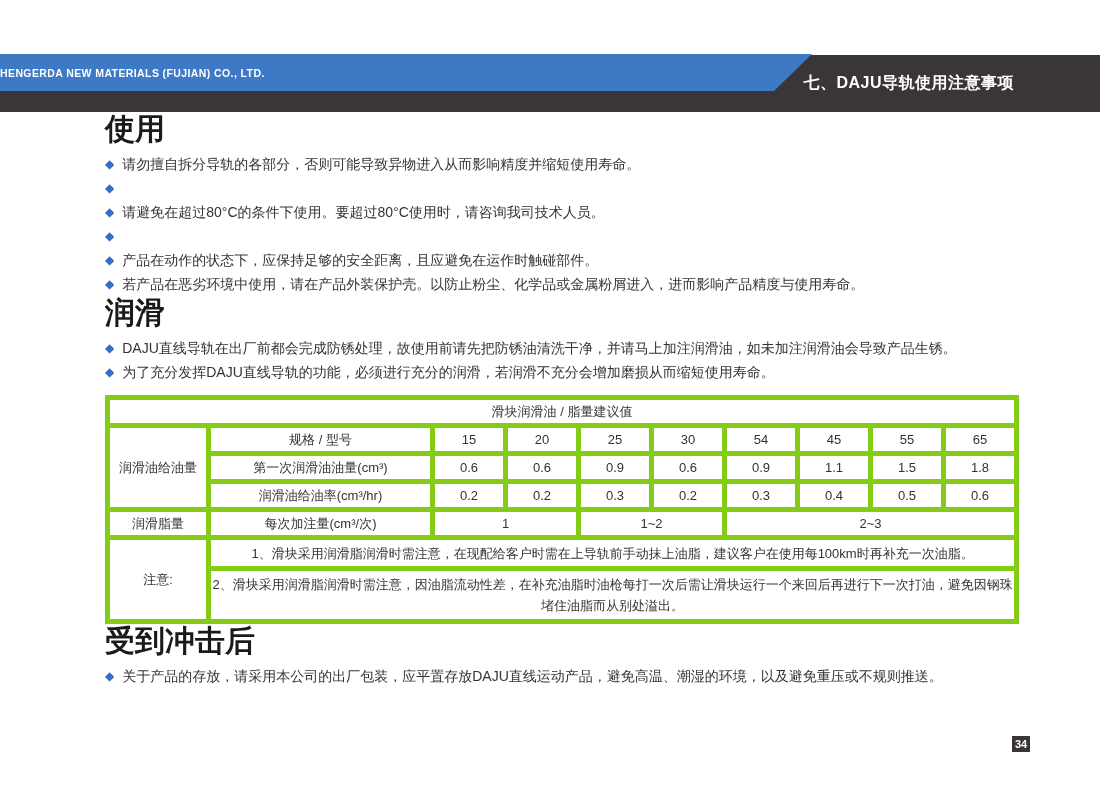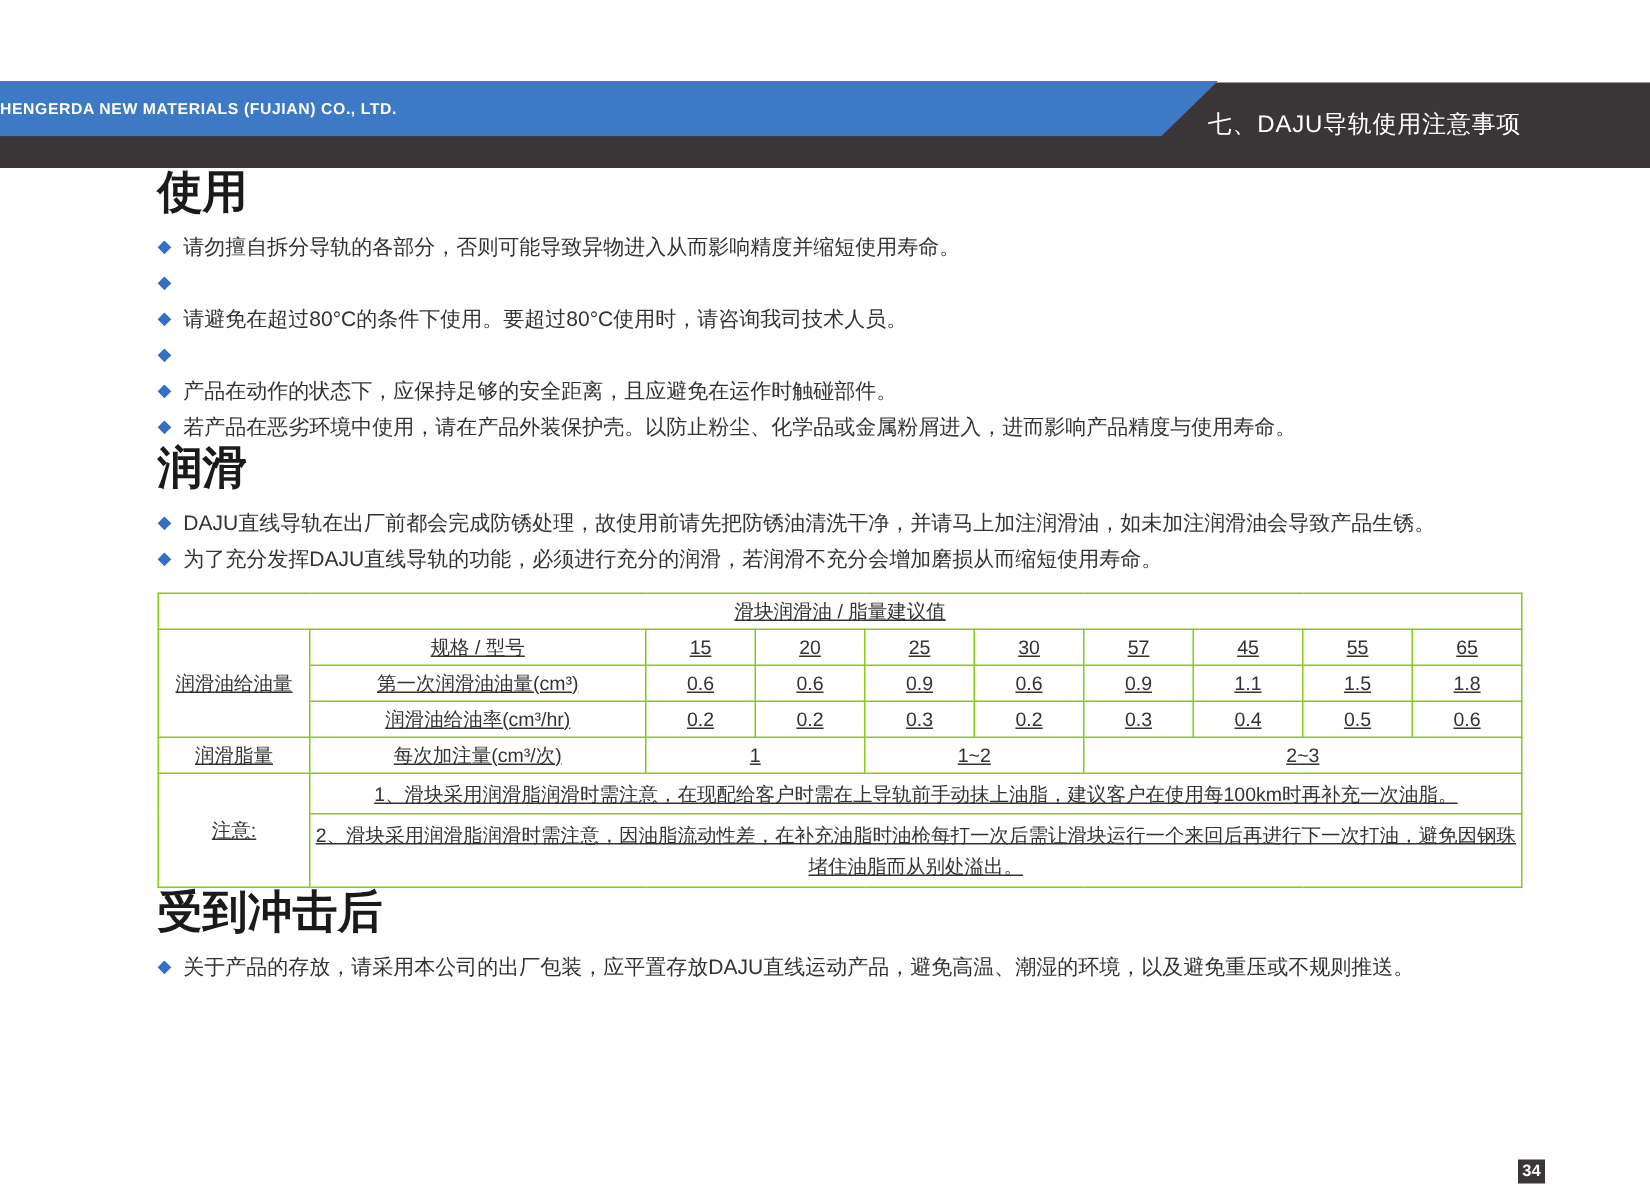--- a/index.html
+++ b/index.html
@@ -6,50 +6,50 @@
   body{
     width:1100px;height:802px;background:#ffffff;position:relative;overflow:hidden;
     font-family:"Liberation Sans","DejaVu Sans",sans-serif;color:#333;
   }
   
   .header{position:absolute;top:0;left:0;width:1100px;height:112px;}
   .header-dark{
     position:absolute;top:55px;left:0;width:1100px;height:57px;background:#3a3536;
     display:flex;align-items:center;justify-content:flex-end;padding-right:86px;box-sizing:border-box;
   }
-  .header-title{color:#ffffff;font-weight:normal;font-size:16px;letter-spacing:0.5px;}
+  .header-title{color:#ffffff;font-weight:bold;font-size:16px;letter-spacing:0.5px;}
   .header-blue{
     position:absolute;top:54px;left:0;width:812px;height:37px;background:#3d79c4;
     clip-path:polygon(0 0,100% 0,calc(100% - 38px) 100%,0 100%);
     display:flex;align-items:center;
   }
   .company{color:#ffffff;font-weight:bold;font-size:10.5px;letter-spacing:0.4px;}
   
   .content{position:absolute;top:112px;left:105px;width:910px;}
   h2.sec{font-size:30px;line-height:33px;font-weight:bold;color:#1a1a1a;margin:0;font-family:"Liberation Sans","DejaVu Sans",sans-serif;}
   .sec-usage{margin-top:28px;}
   .sec-lube{margin-top:22px;}
   .sec-store{margin-top:24px;}
   .blist{margin-top:7px;}
   .bullet{display:flex;align-items:flex-start;line-height:24px;font-size:14px;color:#333;}
   .diamond{color:#336fc6;font-size:12px;margin-right:8px;flex:none;line-height:24px;}
   
   table.lube-table{
     border-collapse:collapse;table-layout:fixed;width:910px;margin-top:11px;
     font-size:13px;color:#333;
   }
-  table.lube-table td{border:1px solid #84cc16;text-align:center;padding:0;overflow:hidden;text-decoration:underline;}
+  table.lube-table td{border:5px solid #84cc16;text-align:center;padding:0;overflow:hidden;}
   col.c-lab{width:101px;} col.c-sub{width:224px;} col.c-num{width:73px;}
   tr.r-std td{height:23px;}
   tr.r-note1 td{height:26px;}
   tr.r-note2 td{height:48px;}
   td.note{text-align:left;padding:2px 8px;line-height:21px;}
   
   .page-badge{
-    position:absolute;left:1012px;top:773px;width:18px;height:16px;background:#3a3536;
+    position:absolute;left:1012px;top:736px;width:18px;height:16px;background:#3a3536;
     color:#fff;font-size:11px;font-weight:bold;display:flex;align-items:center;justify-content:center;
   }
 </style>
 </head>
 <body>
 
 <div class="header">
   <div class="header-dark">
     <span class="header-title">七、DAJU导轨使用注意事项</span>
   </div>
@@ -115,21 +115,21 @@
       <tr class="r-std">
         <td colspan="10">滑块润滑油 / 脂量建议值</td>
       </tr>
       <tr class="r-std">
         <td rowspan="3">润滑油给油量</td>
         <td>规格 / 型号</td>
         <td>15</td>
         <td>20</td>
         <td>25</td>
         <td>30</td>
-        <td>57</td>
+        <td>54</td>
         <td>45</td>
         <td>55</td>
         <td>65</td>
       </tr>
       <tr class="r-std">
         <td>第一次润滑油油量(cm³)</td>
         <td>0.6</td>
         <td>0.6</td>
         <td>0.9</td>
         <td>0.6</td>

